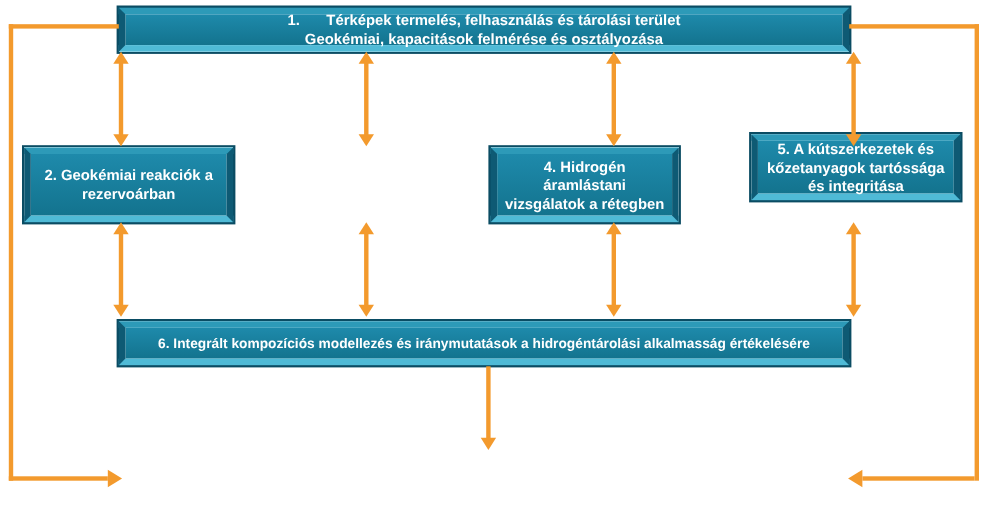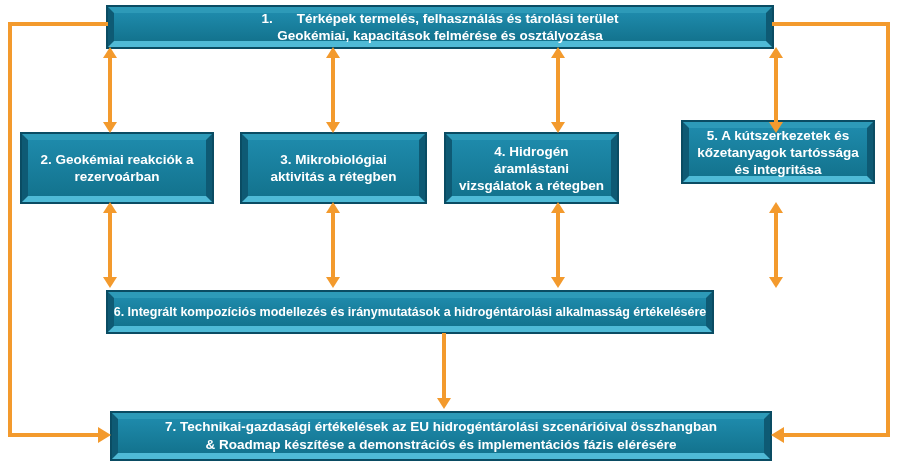--- a/index.html
+++ b/index.html
@@ -59,38 +59,31 @@
     <div class="ln row1">
       <span class="num">1.</span>
       <span>Térképek termelés, felhasználás és tárolási terület</span>
     </div>
     <div class="ln">Geokémiai, kapacitások felmérése és osztályozása</div>
   </div>
 
   <div class="box midbox" style="left:22px;top:134px;width:190px;height:68px">
     <div class="ln">2. Geokémiai reakciók a rezervoárban</div>
   </div>
-  <div class="box midbox" style="left:242px;top:134px;width:183px;height:68px">
-    <div class="ln">3. Mikrobiológiai aktivitás a rétegben</div>
-  </div>
   <div class="box midbox" style="left:446px;top:134px;width:171px;height:68px">
     <div class="ln">4. Hidrogén áramlástani vizsgálatok a rétegben</div>
   </div>
   <div class="box midbox" style="left:683px;top:122px;width:190px;height:60px">
     <div class="ln">5. A kútszerkezetek és kőzetanyagok tartóssága és integritása</div>
   </div>
 
-  <div class="box" style="left:108px;top:292px;width:604px;height:40px">
+  <div class="box" style="left:108px;top:292px;width:664px;height:40px">
     <div class="box6-label">6. Integrált kompozíciós modellezés és iránymutatások a hidrogéntárolási alkalmasság értékelésére</div>
   </div>
 
-  <div class="box box7" style="left:112px;top:413px;width:658px;height:46px">
-    <div class="ln">7. Technikai-gazdasági értékelések az EU hidrogéntárolási szcenárióival összhangban</div>
-    <div class="ln">&amp; Roadmap készítése a demonstrációs és implementációs fázis elérésére</div>
-  </div>
 
   <div class="arrow-v" style="left:108px;top:57px;height:66px"></div>
   <div class="arrow-v" style="left:331px;top:57px;height:66px"></div>
   <div class="arrow-v" style="left:556px;top:57px;height:66px"></div>
   <div class="arrow-v" style="left:774px;top:57px;height:66px"></div>
 
   <div class="arrow-v" style="left:108px;top:212px;height:66px"></div>
   <div class="arrow-v" style="left:331px;top:212px;height:66px"></div>
   <div class="arrow-v" style="left:556px;top:212px;height:66px"></div>
   <div class="arrow-v" style="left:774px;top:212px;height:66px"></div>

